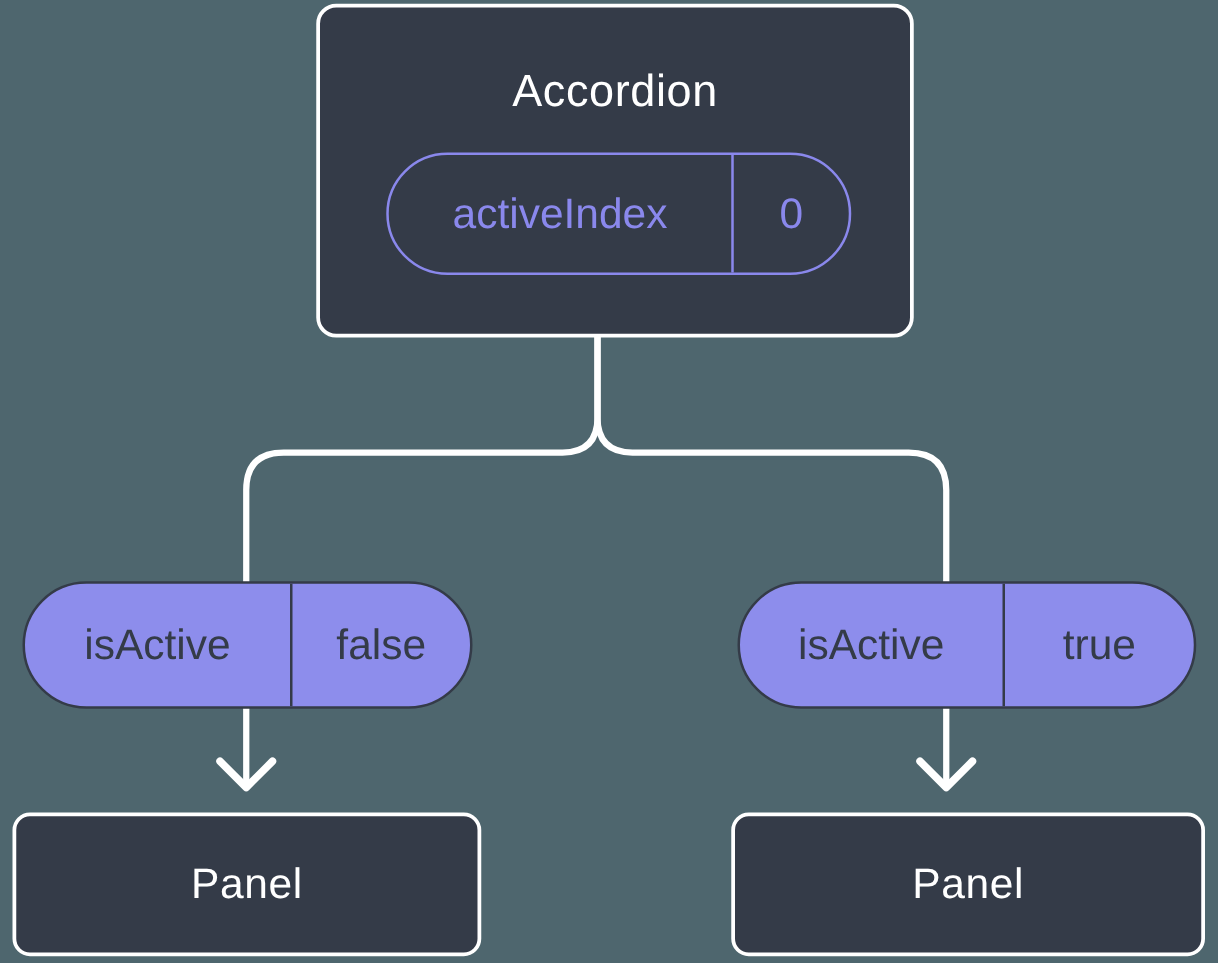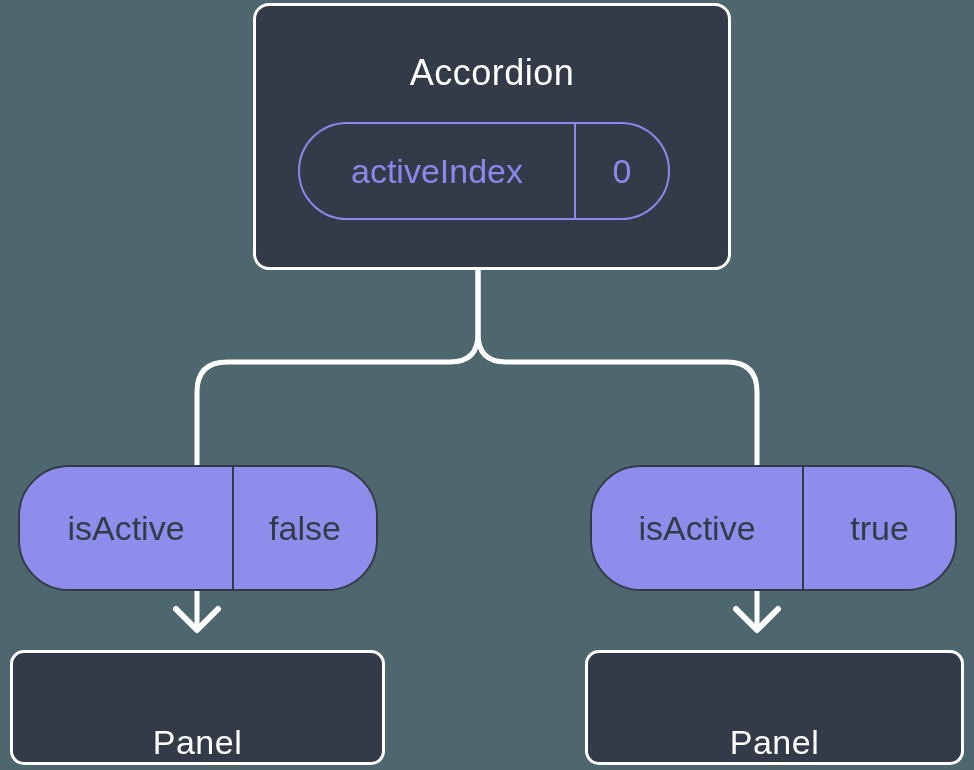--- a/index.html
+++ b/index.html
@@ -36,58 +36,58 @@
     left:253px;top:3px;width:478px;height:267px;
     border-radius:16px;
   }
   .root-title{
     position:absolute;left:0;top:47px;width:100%;
     text-align:center;
     font-size:36px;font-weight:500;line-height:40px;
     color:#ffffff;letter-spacing:.5px;
   }
   .state-pill{
-    position:absolute;left:42px;top:116px;
+    position:absolute;left:53px;top:116px;
     width:372px;height:98px;
     border:2px solid var(--accent-outline);
     border-radius:49px;
     display:flex;align-items:stretch;
     color:var(--accent-outline);
     font-size:34px;
   }
   .state-pill .pill-name{
     flex:1;display:flex;align-items:center;justify-content:center;
   }
   .state-pill .pill-value{
     width:94px;display:flex;align-items:center;justify-content:center;
     border-left:2px solid var(--accent-outline);
   }
   .prop-pill{
     position:absolute;z-index:1;
-    height:126px;border-radius:51px;
+    height:102px;border-radius:51px;
     background:var(--accent);
     border:2.5px solid var(--dark-text);
     display:flex;align-items:stretch;
     color:var(--dark-text);
     font-size:34px;
   }
   .prop-pill .pill-name{
     display:flex;align-items:center;justify-content:center;
   }
   .prop-pill .pill-value{
     flex:1;display:flex;align-items:center;justify-content:center;
     border-left:2.5px solid var(--dark-text);
   }
   .prop-pill-left{left:18px;top:465px;width:360px;}
   .prop-pill-left .pill-name{width:212px;}
   .prop-pill-right{left:590px;top:465px;width:367px;}
   .prop-pill-right .pill-name{width:210px;}
   .panel-node{
     height:115px;border-radius:14px;
-    display:flex;align-items:flex-end;justify-content:center;
+    display:flex;align-items:center;justify-content:center;
     font-size:34px;font-weight:500;letter-spacing:.5px;
   }
   .panel-node-left{left:10px;top:650px;width:375px;}
   .panel-node-right{left:585px;top:650px;width:379px;}
 </style>
 </head>
 <body>
 
 <div class="canvas">
 

